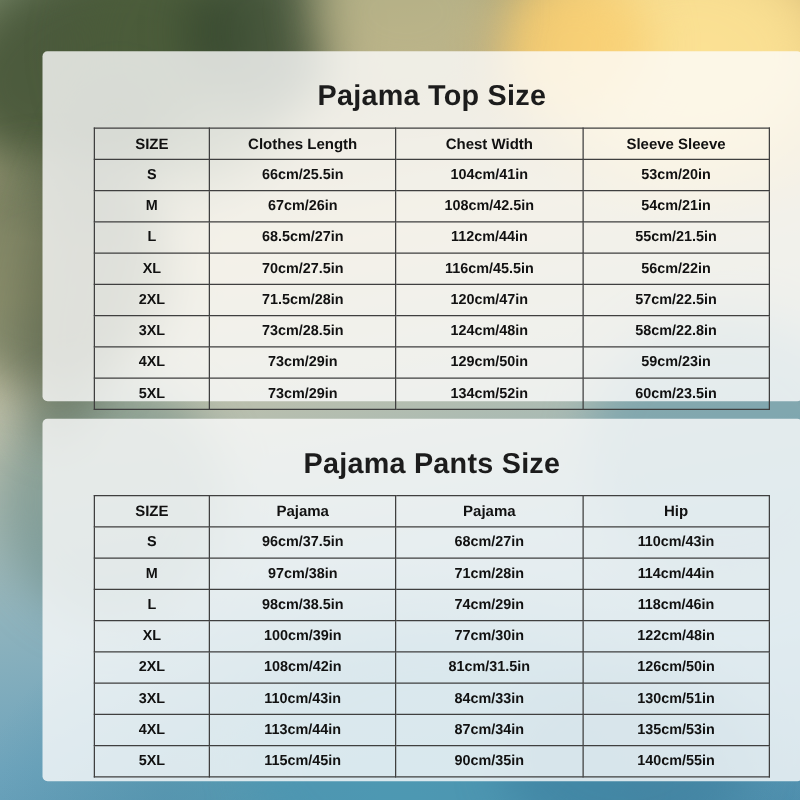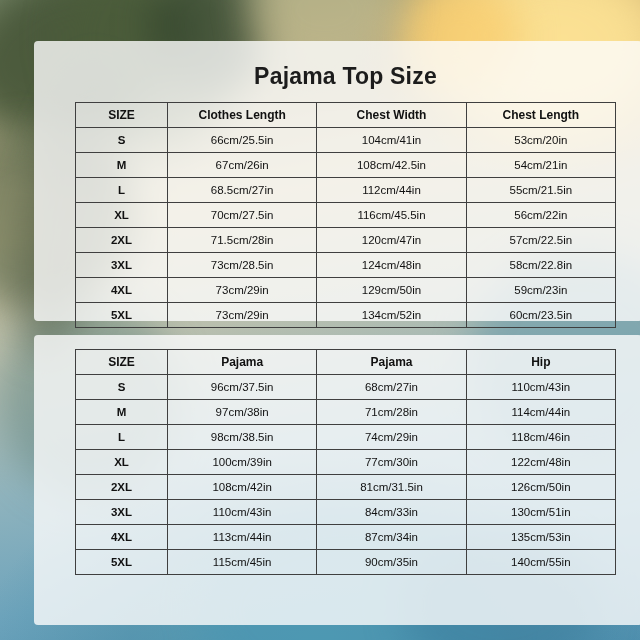--- a/index.html
+++ b/index.html
@@ -80,21 +80,21 @@
     white-space: nowrap;
   }
   th {
     font-weight: bold;
     font-size: 12px;
   }
   td.size-cell {
     font-weight: bold;
   }
   td.val {
-    font-weight: normal;
+    font-weight: bold;
   }
   col.c-size { width: 17%; }
   col.c-rest { width: 27.6%; }
 </style>
 </head>
 <body>
 
 <div id="page">
   <div class="blob b1"></div>
   <div class="blob b2"></div>
@@ -116,21 +116,21 @@
         <col class="c-size">
           <col class="c-rest">
           <col class="c-rest">
           <col class="c-rest">
       </colgroup>
       <thead>
         <tr>
           <th>SIZE</th>
           <th>Clothes Length</th>
           <th>Chest Width</th>
-          <th>Chest Length</th>
+          <th>Sleeve Sleeve</th>
         </tr>
       </thead>
       <tbody>
         <tr>
           <td class="size-cell">S</td>
           <td class="val">66cm/25.5in</td>
           <td class="val">104cm/41in</td>
           <td class="val">53cm/20in</td>
         </tr>
         <tr>
@@ -173,20 +173,21 @@
           <td class="size-cell">5XL</td>
           <td class="val">73cm/29in</td>
           <td class="val">134cm/52in</td>
           <td class="val">60cm/23.5in</td>
         </tr>
       </tbody>
     </table>
   </div>
 
   <div class="card" id="card-pants">
+    <div class="card-title">Pajama Pants Size</div>
     <table>
       <colgroup>
         <col class="c-size">
           <col class="c-rest">
           <col class="c-rest">
           <col class="c-rest">
       </colgroup>
       <thead>
         <tr>
           <th>SIZE</th>

